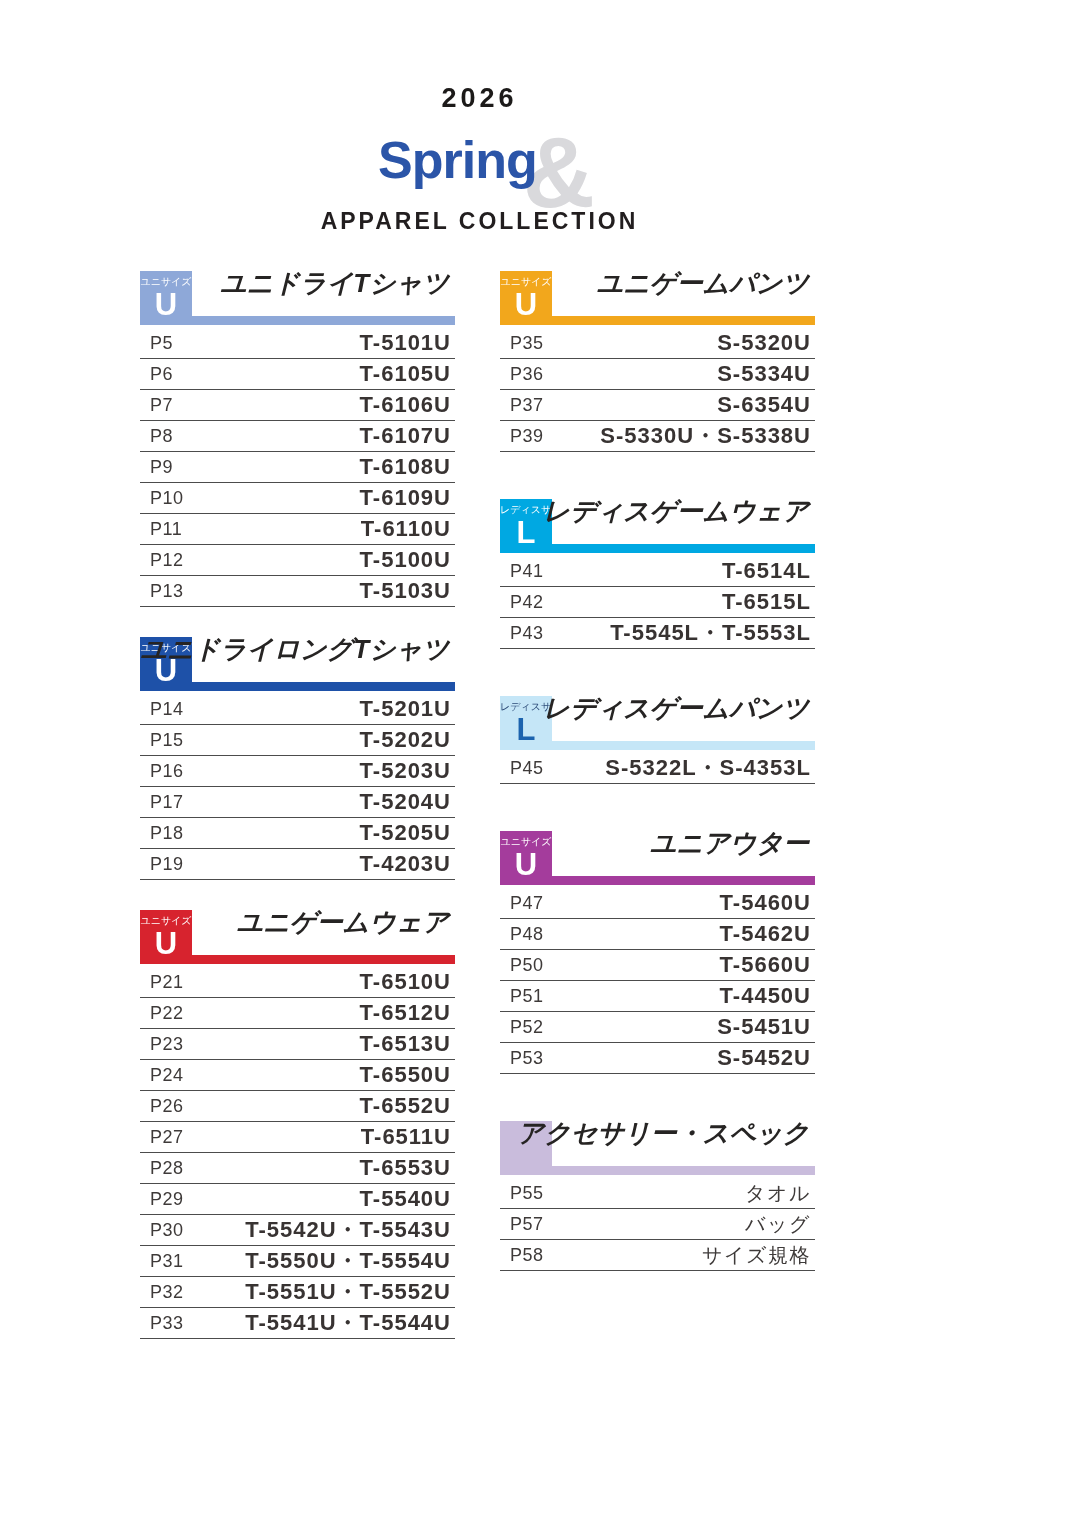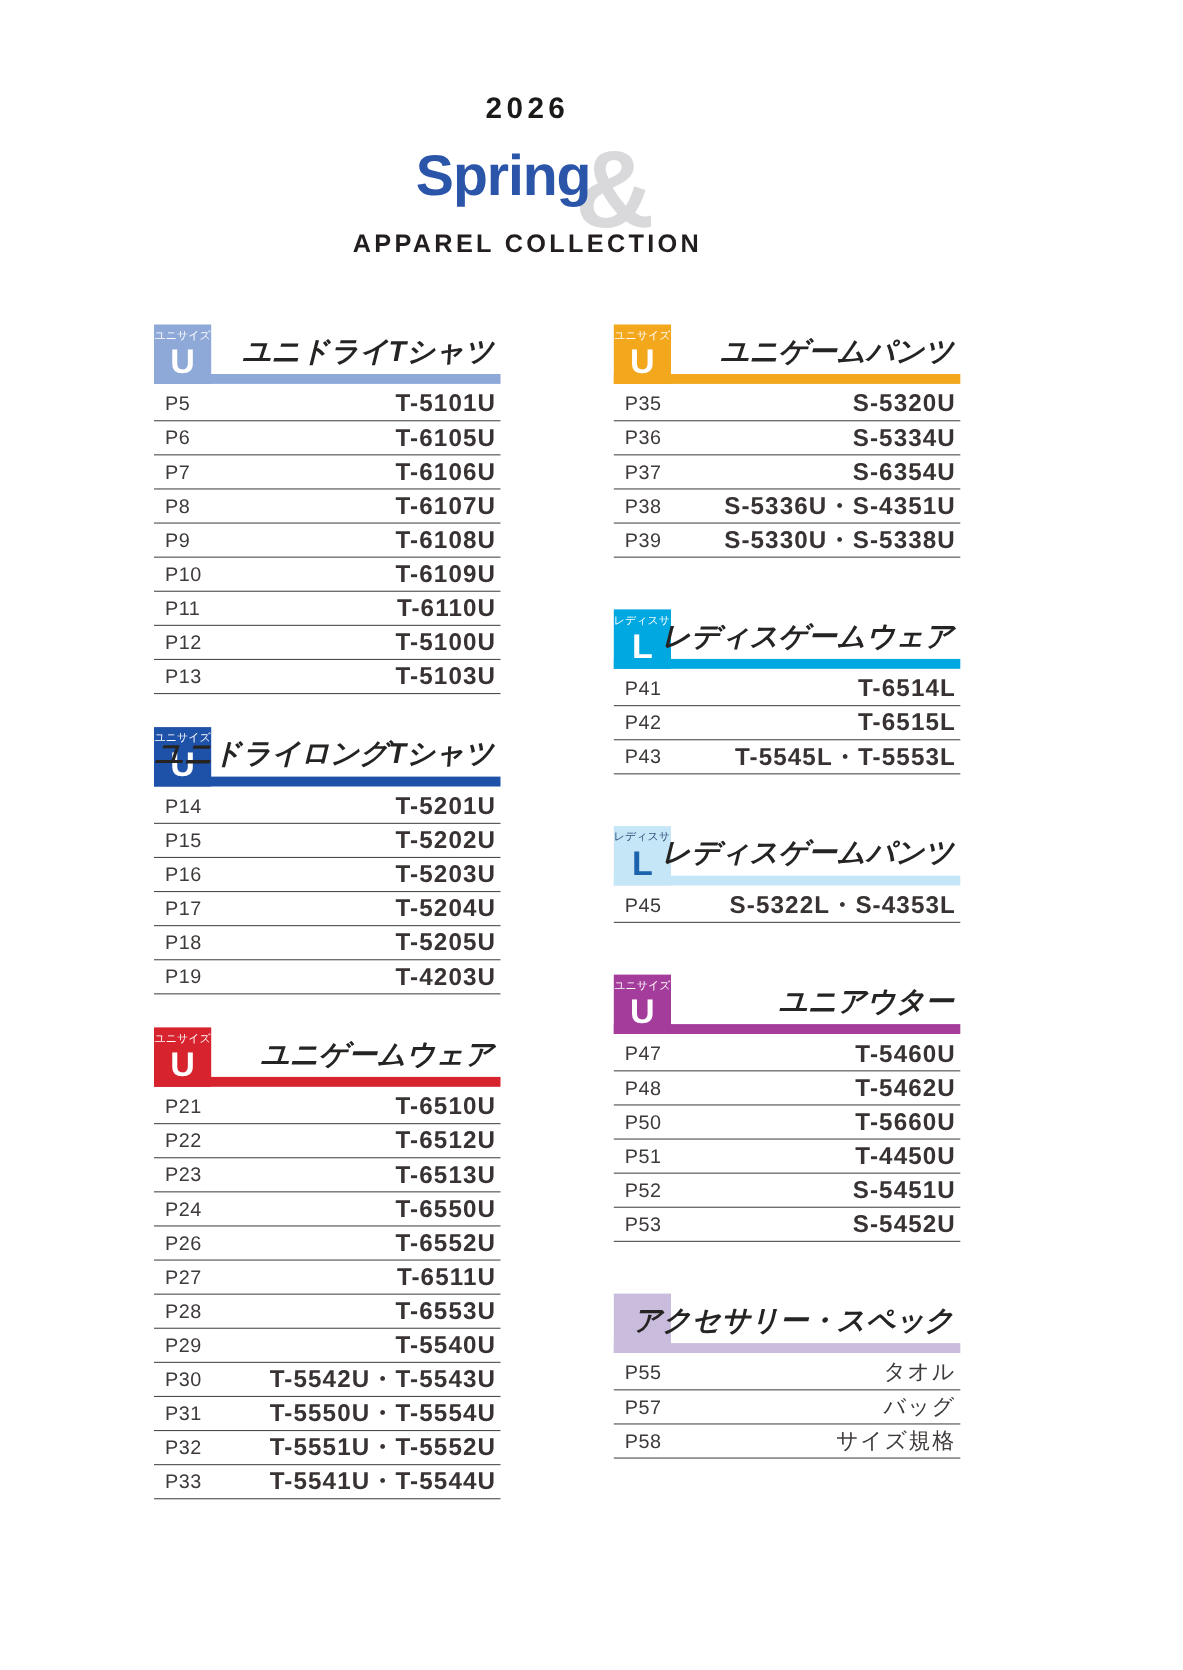--- a/index.html
+++ b/index.html
@@ -54,22 +54,22 @@
   .masthead .subtitle {
     font-size: 23px;
     font-weight: bold;
     letter-spacing: 3px;
     margin-top: 2px;
   }
   
   .columns {
     display: flex;
     margin-left: 140px;
-    margin-top: 60px;
-    gap: 103px;
+    margin-top: 36px;
+    gap: 45px;
   }
   .column { width: 315px; }
   .column--left .section + .section { margin-top: 30px; }
   .column--right .section + .section { margin-top: 47px; }
   
   .sec-head {
     position: relative;
     height: 54px;
   }
   .sec-bar {
@@ -94,21 +94,21 @@
     overflow: hidden;
   }
   .badge-letter {
     font-size: 31px;
     font-weight: bold;
     line-height: 33px;
   }
   .sec-title {
     position: absolute;
     right: 6px;
-    bottom: 12px;
+    bottom: 24px;
     margin: 0;
     font-size: 26px;
     font-weight: bold;
     font-style: italic;
     color: #262423;
     white-space: nowrap;
     letter-spacing: 0;
   }
   
   .rows {
@@ -324,24 +324,20 @@
   </li>
             <li class="row">
     <span class="row-page">P36</span>
     <span class="row-value">S-5334U</span>
   </li>
             <li class="row">
     <span class="row-page">P37</span>
     <span class="row-value">S-6354U</span>
   </li>
             <li class="row">
-    <span class="row-page">P38</span>
-    <span class="row-value">S-5336U・S-4351U</span>
-  </li>
-            <li class="row">
     <span class="row-page">P39</span>
     <span class="row-value">S-5330U・S-5338U</span>
   </li>
           </ul>
   </section>
         <section class="section">
     <div class="sec-head">
       <div class="sec-bar" style="background: rgb(0, 168, 226);"></div>
       <div class="badge" style="background: rgb(0, 168, 226);">
         <div class="badge-label" style="color: rgb(255, 255, 255);">レディスサイズ</div>

